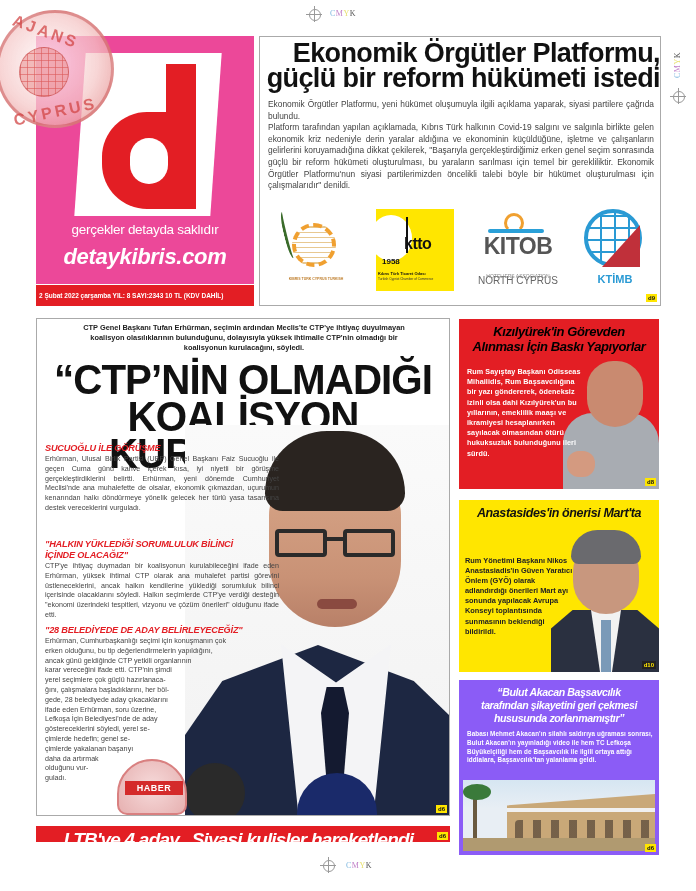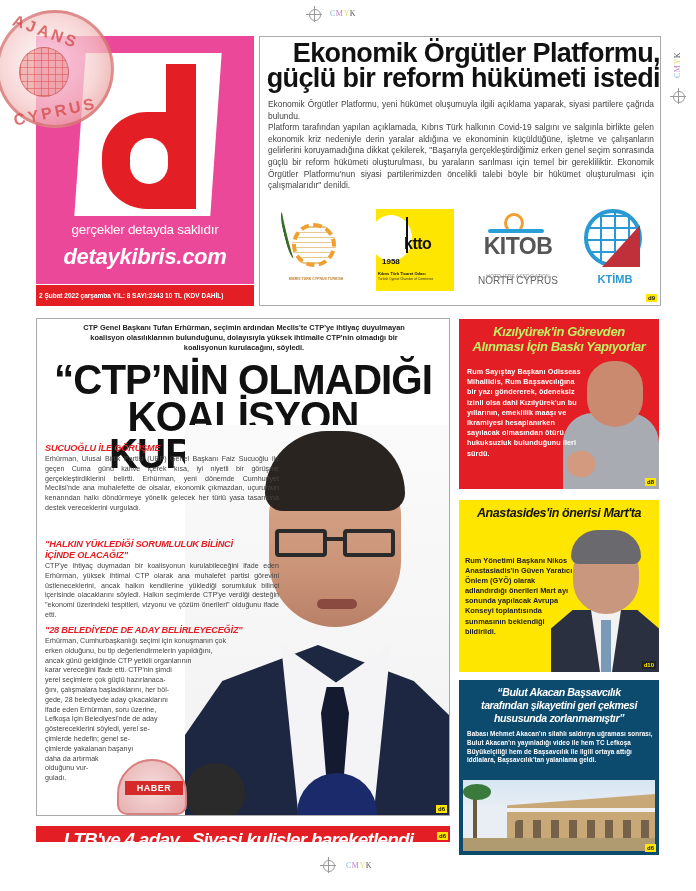--- a/index.html
+++ b/index.html
@@ -87,23 +87,23 @@
   .s1 { top: 124px; }
   .c1 { top: 136px; }
   .s2 { top: 220px; width: 210px; }
   .s3 { top: 306px; width: 240px; }
   .c3 { top: 318px; }
 
   
   .side { position: absolute; left: 459px; width: 200px; overflow: hidden; }
   .red-box { top: 319px; height: 170px; background: #e31e24; }
   .yellow-box { top: 500px; height: 172px; background: #ffe600; }
-  .blue-box { top: 680px; height: 175px; background: #0c4a6e; padding-left: 48px; }
+  .blue-box { top: 680px; height: 175px; background: #8b5cf6; padding-left: 48px; }
   .side-title { position: absolute; left: 0; width: 100%; text-align: center; font-weight: bold; font-style: italic; letter-spacing: -0.4px; }
-  .red-box .side-title { top: 5px; font-size: 13px; line-height: 15px; color: #bef264; }
+  .red-box .side-title { top: 5px; font-size: 13px; line-height: 15px; color: #000000; }
   .red-box .side-body { position: absolute; left: 8px; top: 48px; width: 114px; font-size: 7.2px; line-height: 10.2px; font-weight: bold; color: #fff; letter-spacing: 0.1px; }
   .person1 { position: absolute; left: 104px; top: 40px; width: 96px; height: 130px; }
   .person1 .head { position: absolute; left: 24px; top: 2px; width: 56px; height: 66px; border-radius: 28px 28px 30px 30px; background: #c98a70; }
   .person1 .body { position: absolute; left: 0; top: 54px; width: 96px; height: 80px; background: #a8acb2; border-radius: 30px 30px 0 0; }
   .person1 .hand { position: absolute; left: 4px; top: 92px; width: 28px; height: 26px; border-radius: 12px; background: #d49a80; }
 
   .yellow-box .side-title { top: 6px; font-size: 12.5px; line-height: 14px; color: #111; }
   .yellow-box .side-body { position: absolute; left: 6px; top: 56px; width: 110px; font-size: 7.4px; line-height: 10.1px; font-weight: bold; color: #222; }
   .person2 { position: absolute; left: 92px; top: 30px; width: 108px; height: 142px; }
   .person2 .hair { position: absolute; left: 20px; top: 0; width: 70px; height: 34px; border-radius: 35px 35px 10px 10px; background: #6a6a6e; }

